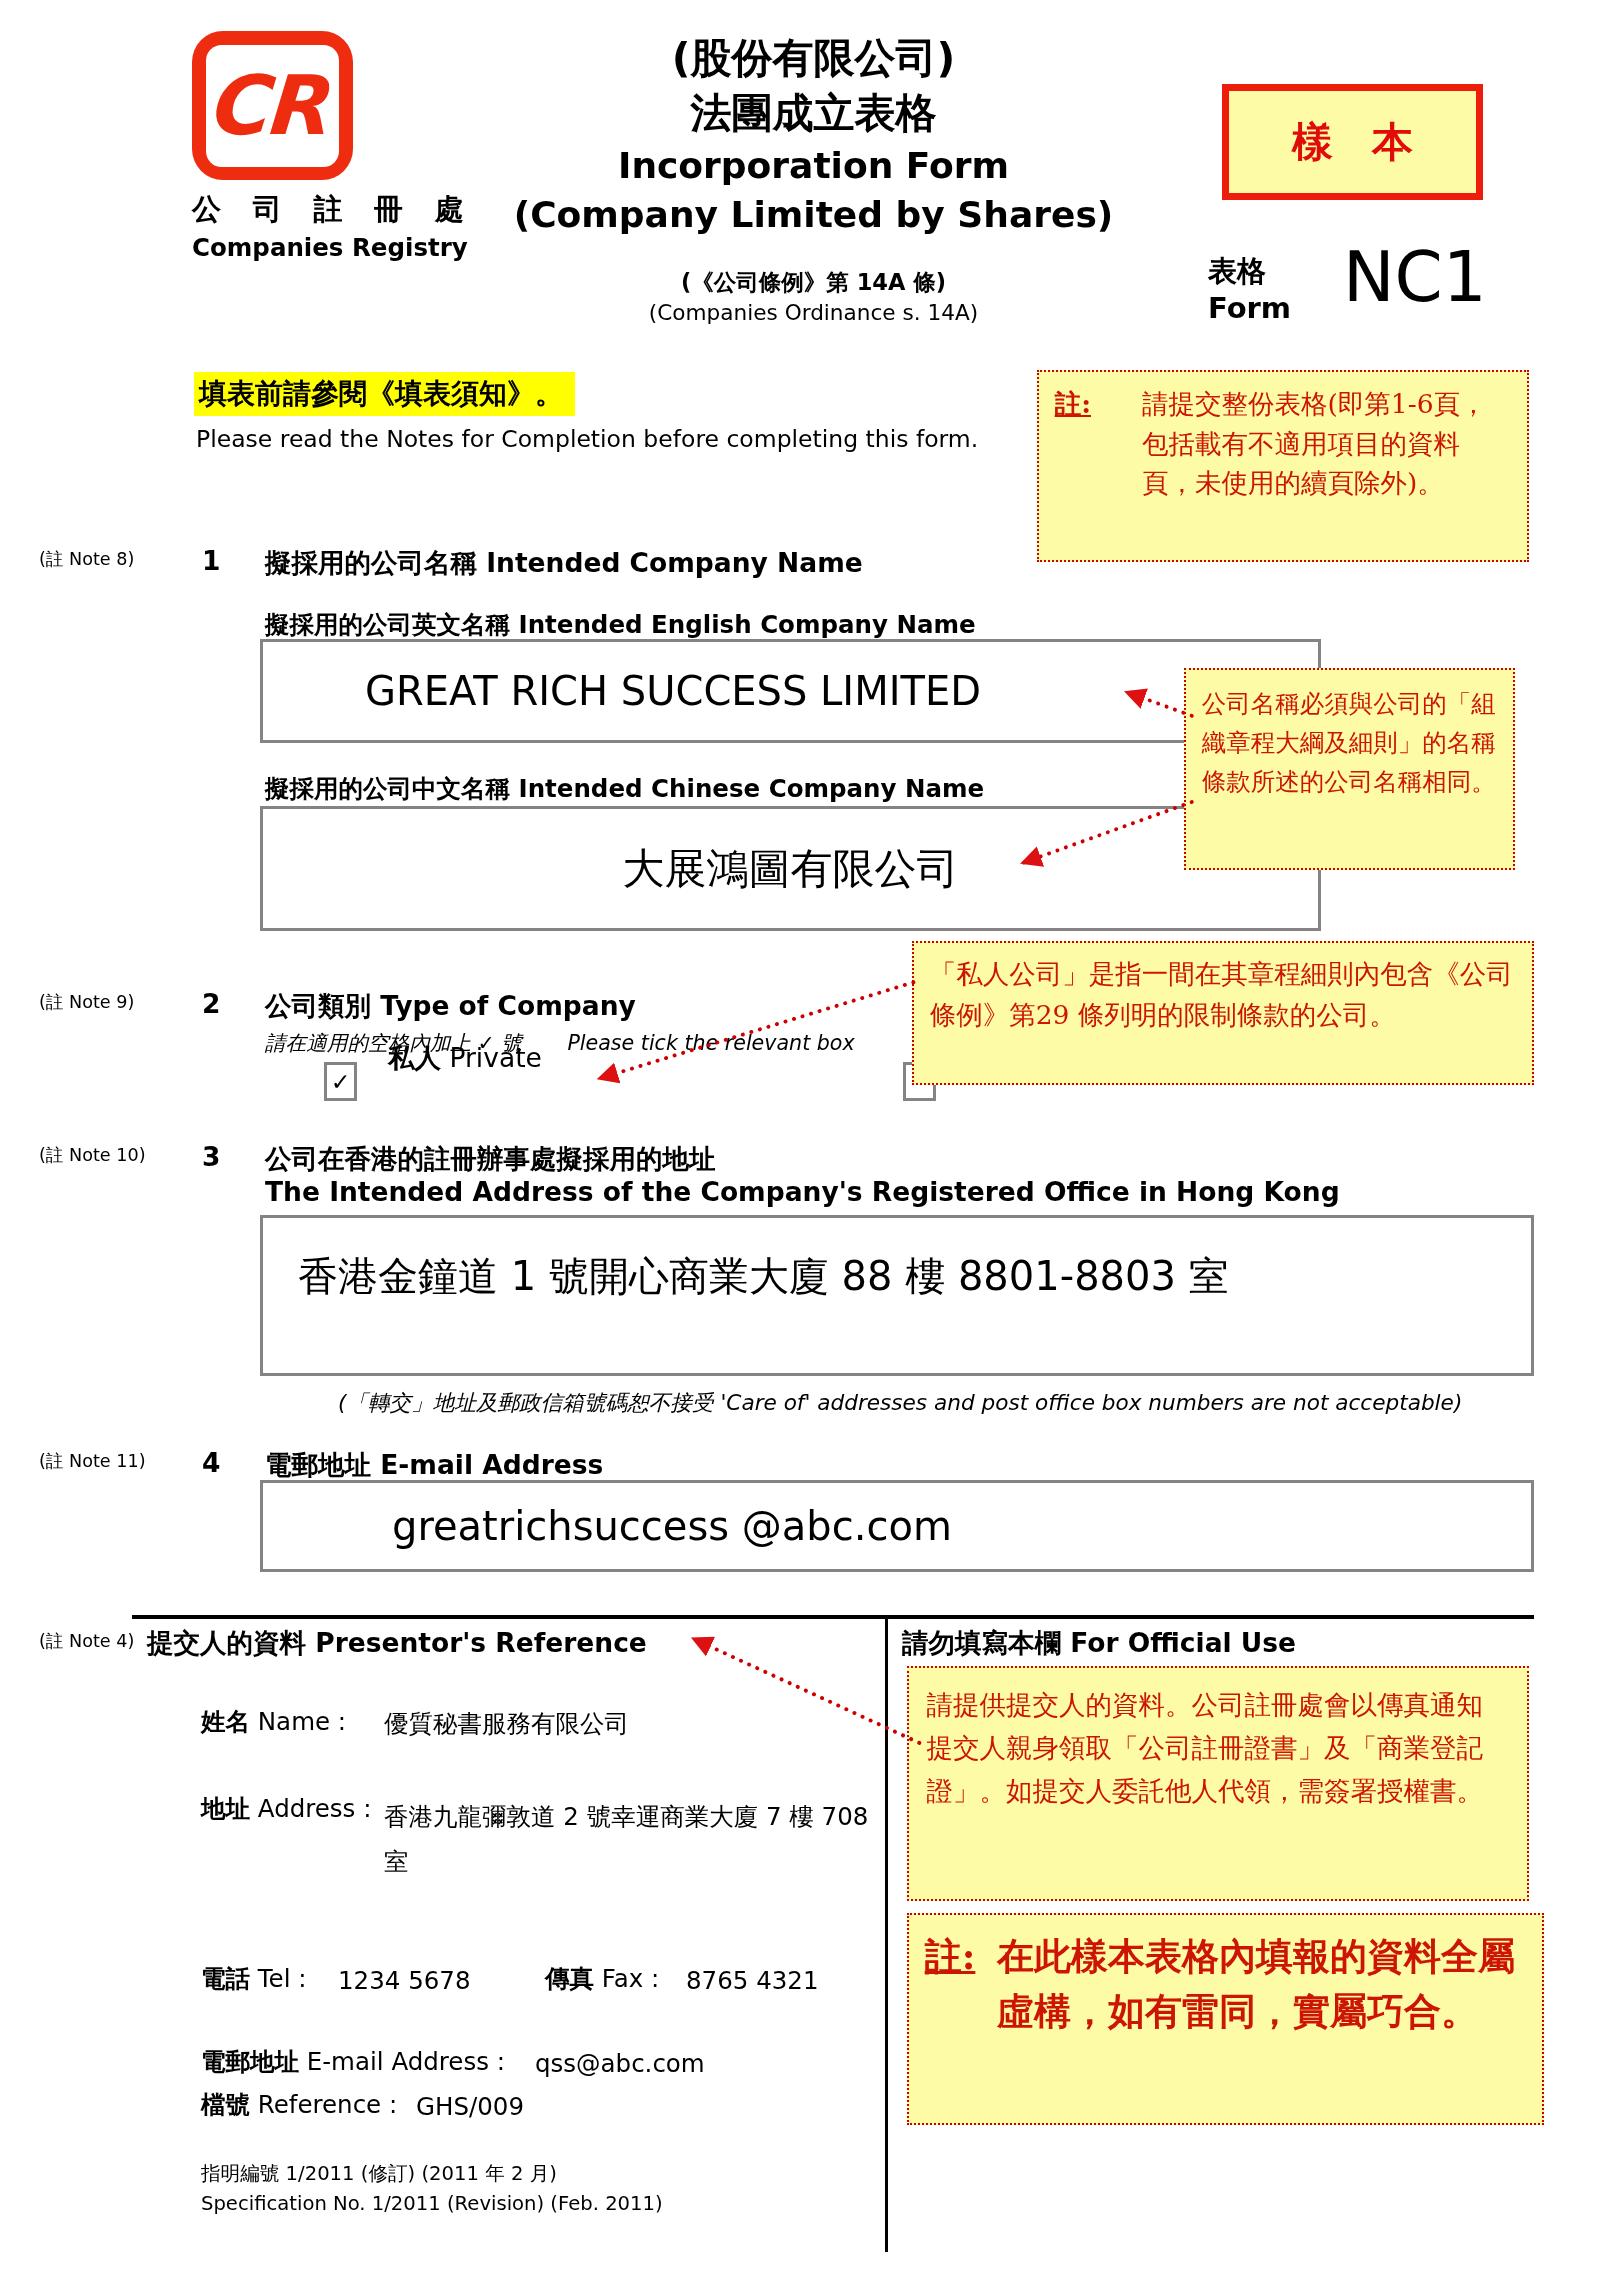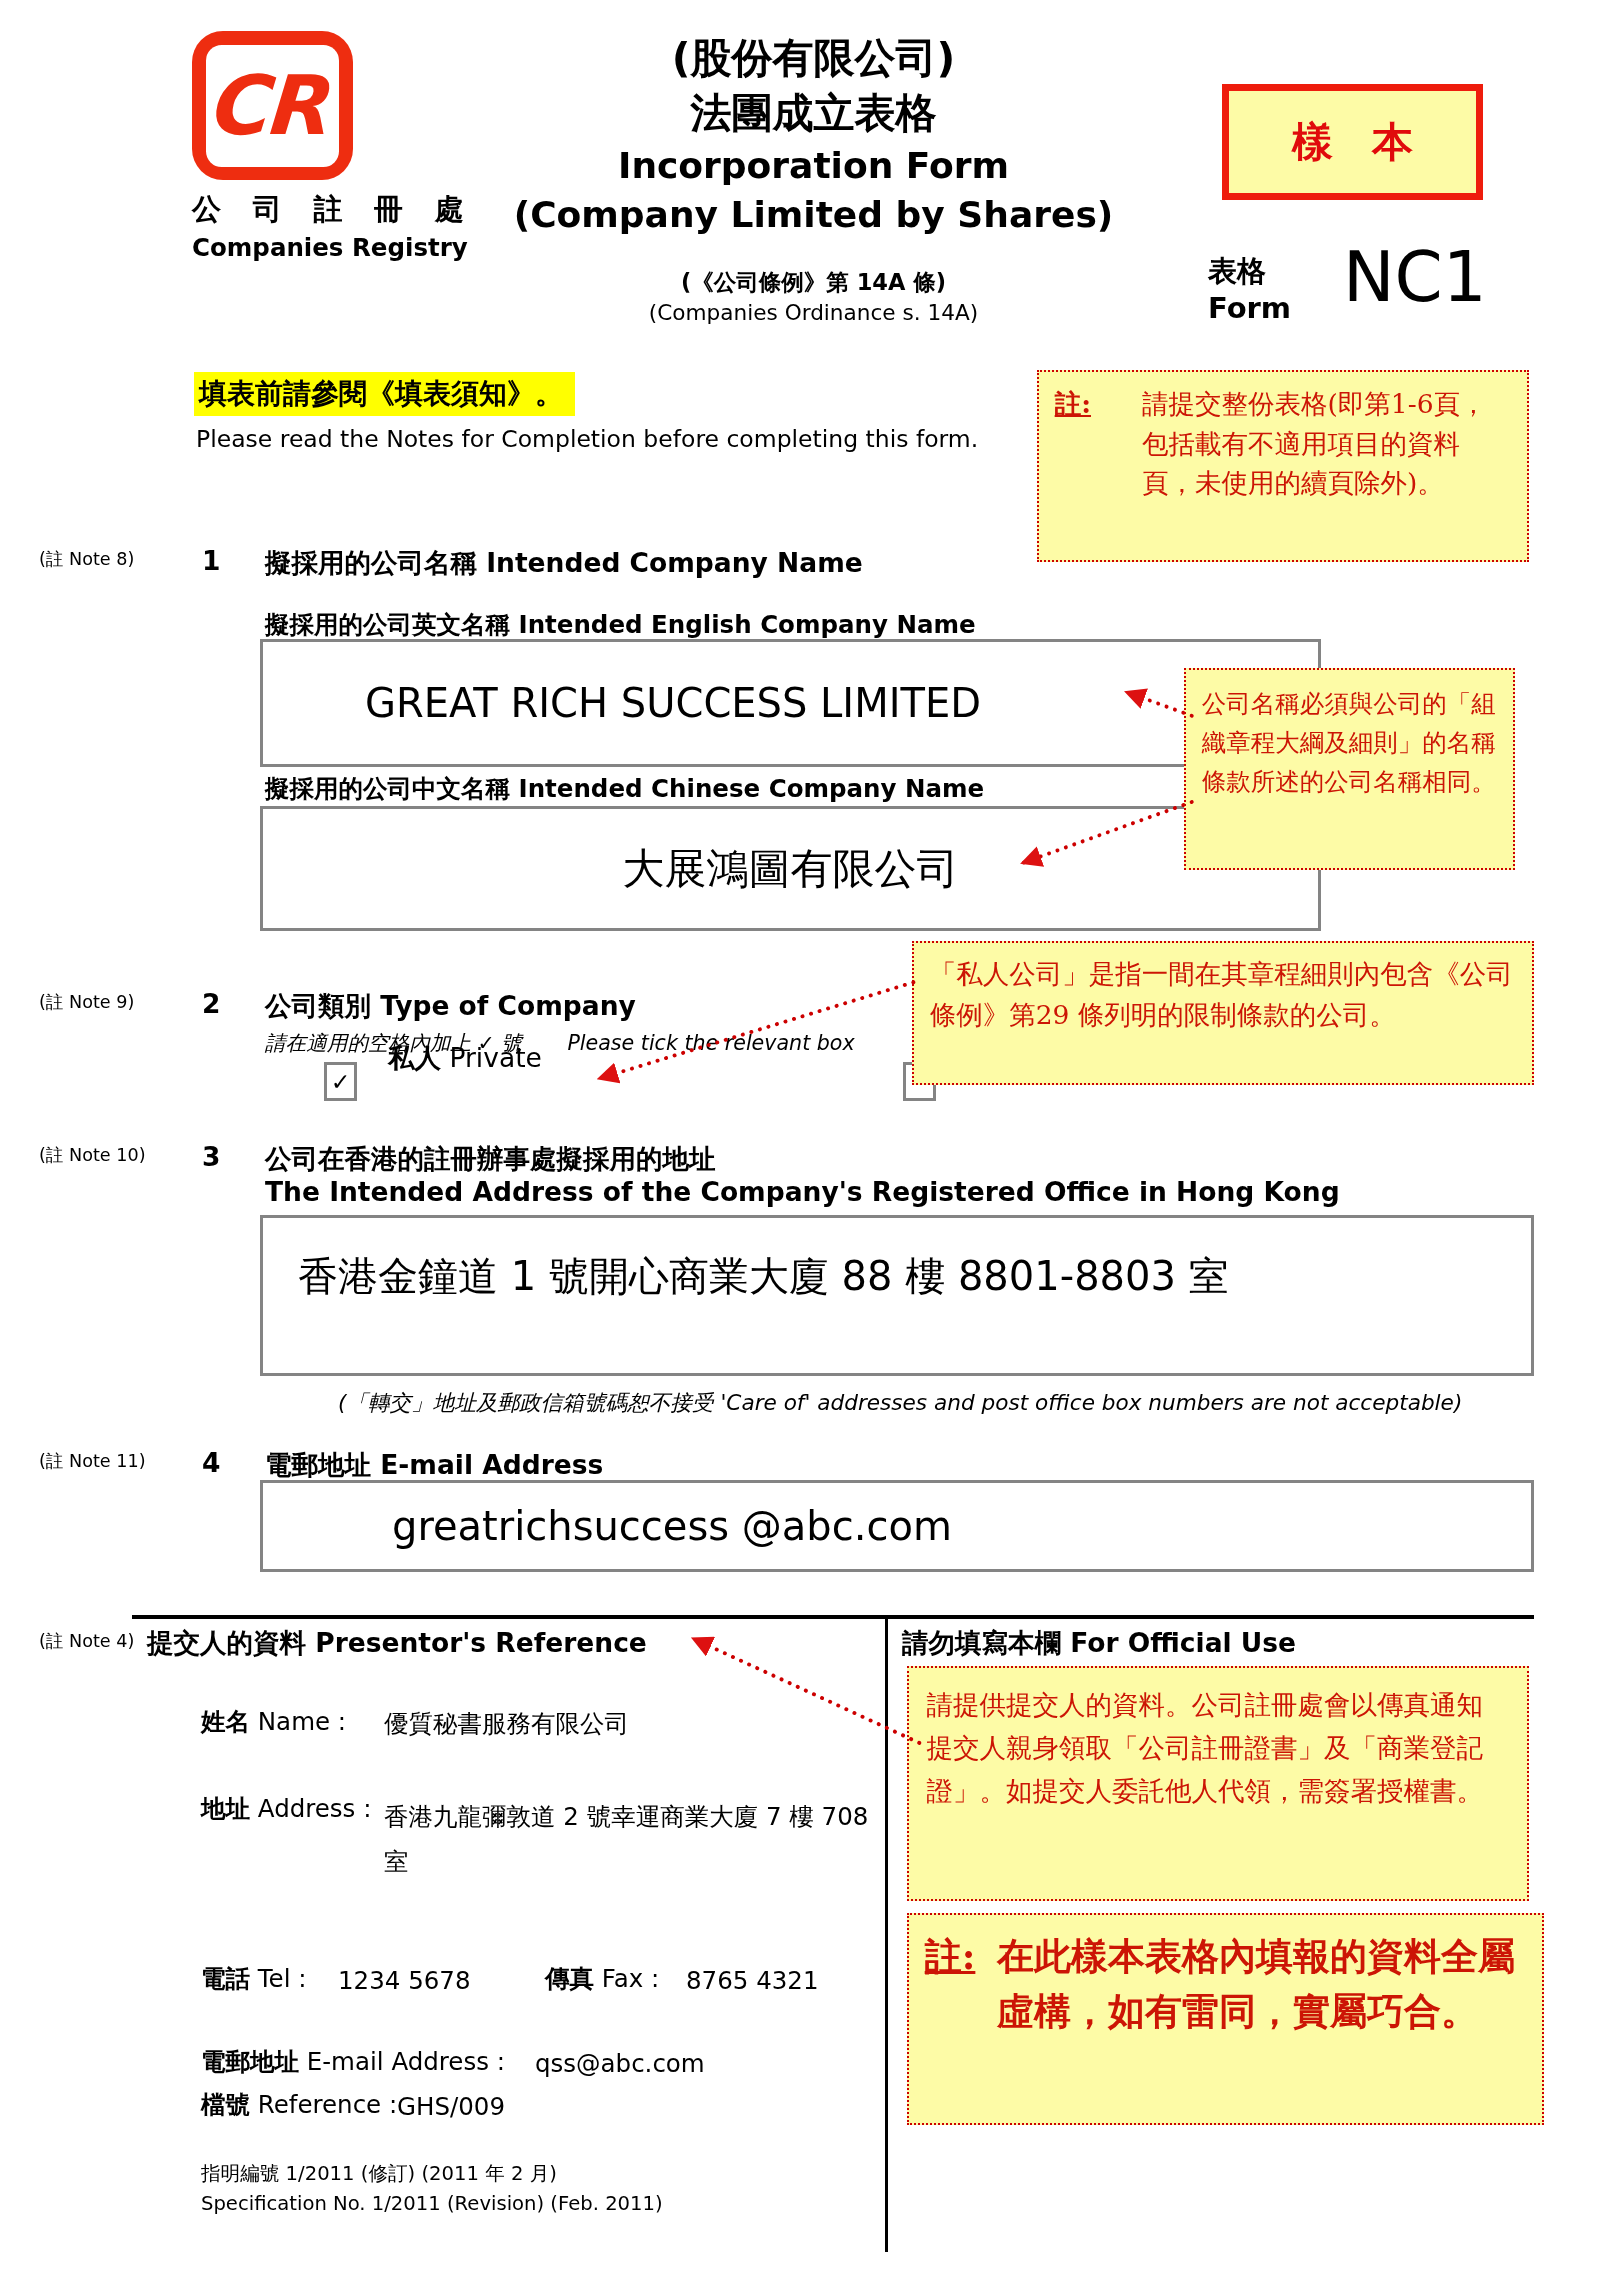--- a/index.html
+++ b/index.html
@@ -48,21 +48,21 @@
   .ann-p2{left:907px;top:1913px;width:637px;height:212px;padding:13.7px 15.7px;font-size:37px;font-weight:bold;line-height:1.5;}
   .ann-p2 .ann-prefix{margin-right:21.6px;}
 
   
   .margin-note{position:absolute;left:39px;font-size:17.6px;}
   .sec-num{position:absolute;left:202px;font-size:26.5px;font-weight:bold;}
   .sec-head{position:absolute;left:265px;font-size:26.5px;font-weight:bold;white-space:nowrap;}
   .sub-label{position:absolute;left:265px;font-size:24.5px;font-weight:bold;white-space:nowrap;}
 
   .fbox{position:absolute;border:3.9px solid #848484;background:#fff;box-sizing:border-box;}
-  .s1-en-box{left:260px;top:639px;width:1061px;height:128px;display:flex;align-items:center;
+  .s1-en-box{left:260px;top:639px;width:1061px;height:104px;display:flex;align-items:center;
              justify-content:center;padding-right:235px;font-size:40px;}
   .s1-zh-box{left:260px;top:806px;width:1061px;height:125px;display:flex;align-items:center;
              justify-content:center;font-size:42px;font-family:"DejaVu Serif",serif;}
   .s3-box{left:260px;top:1215px;width:1274px;height:161px;font-size:40px;padding:31px 0 0 35px;}
   .s4-box{left:260px;top:1480px;width:1274px;height:92px;display:flex;align-items:center;
           padding-left:129px;font-size:40px;}
 
   .hint{position:absolute;left:265px;top:1029px;font-size:20.6px;font-style:italic;}
   .hint .gap{display:inline-block;width:39px;}
   .checkbox{position:absolute;width:33px;height:39px;border:3.9px solid #848484;box-sizing:border-box;
@@ -211,21 +211,21 @@
   <div class="p-label" style="left:201px;top:2045px;">
     <span class="zh">電郵地址</span>
     <span>E-mail Address :</span>
   </div>
   <div class="p-value" style="left:535px;top:2049px;">qss@abc.com</div>
 
   <div class="p-label" style="left:201px;top:2088px;">
     <span class="zh">檔號</span>
     <span>Reference :</span>
   </div>
-  <div class="p-value" style="left:397px;top:2092px;">GHS/009</div>
+  <div class="p-value" style="left:416px;top:2092px;">GHS/009</div>
 
   <div class="spec" style="left:201px;top:2160px;">指明編號 1/2011 (修訂) (2011 年 2 月)</div>
   <div class="spec" style="left:201px;top:2192px;">Specification No. 1/2011 (Revision) (Feb. 2011)</div>
 
   <div class="ann ann-p1">請提供提交人的資料。公司註冊處會以傳真通知提交人親身領取「公司註冊證書」及「商業登記證」。如提交人委託他人代領，需簽署授權書。</div>
   <div class="ann ann-p2 ann-flex">
     <span class="ann-prefix">註:</span>
     <span>在此樣本表格內填報的資料全屬虛構，如有雷同，實屬巧合。</span>
   </div>
 

